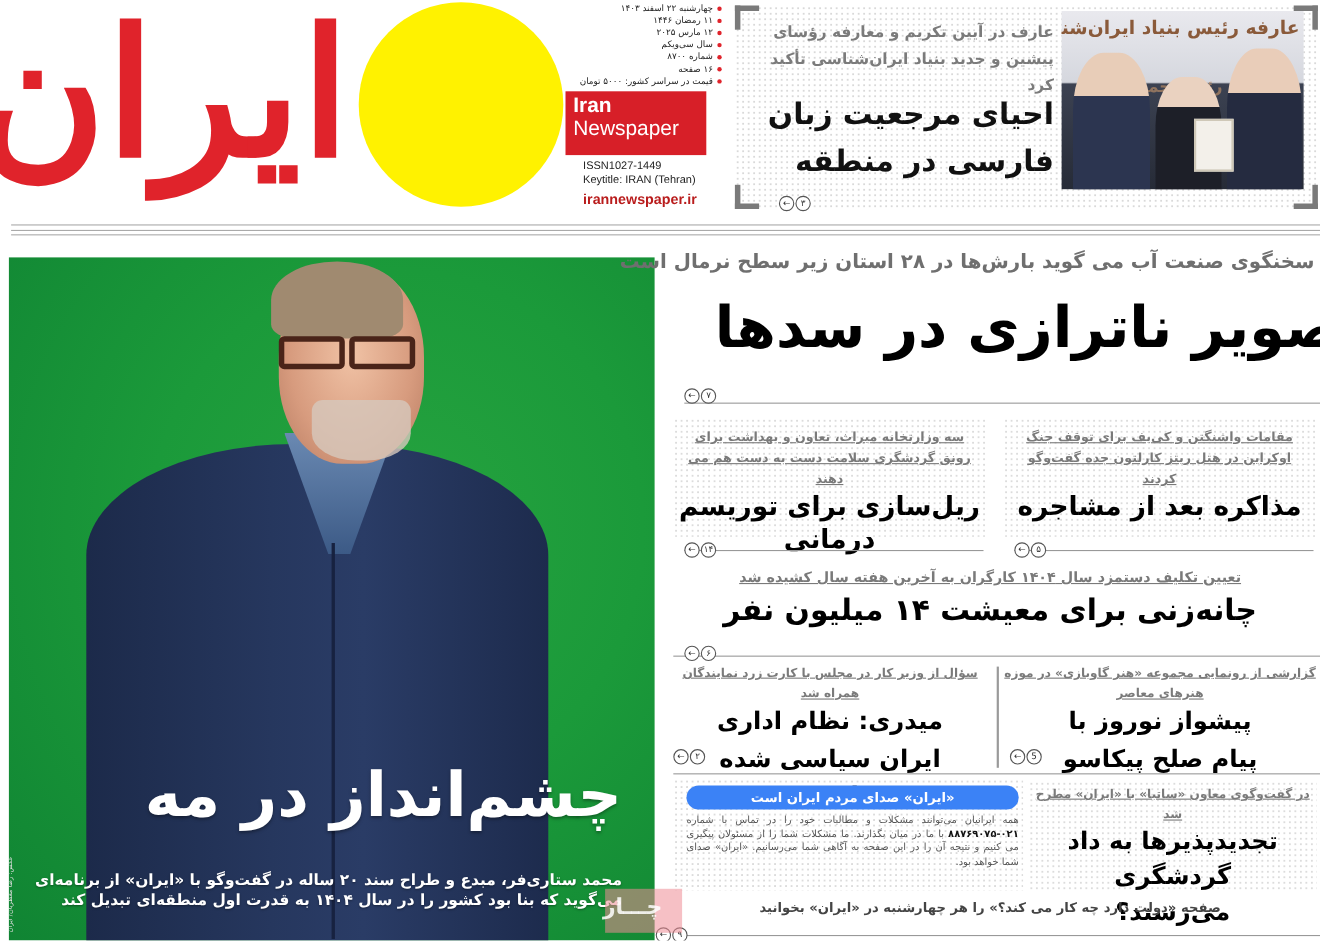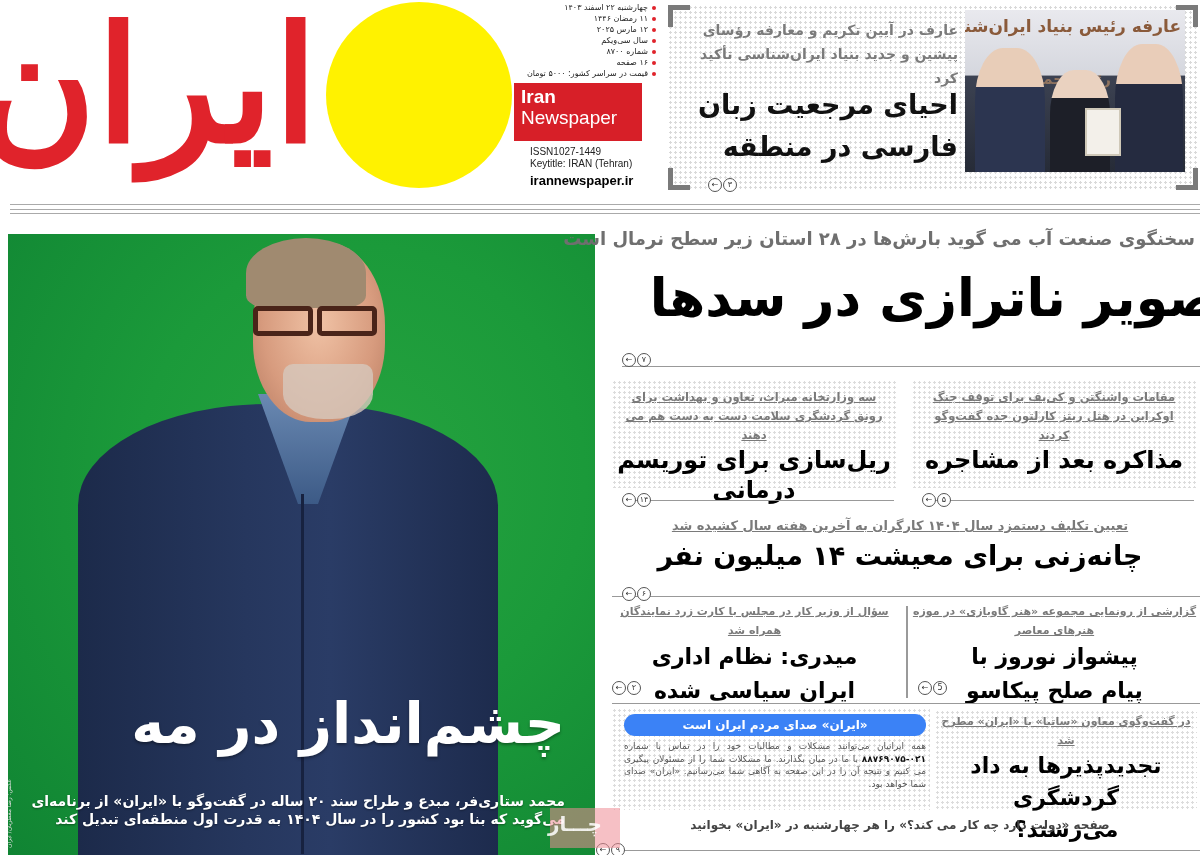--- a/index.html
+++ b/index.html
@@ -22,21 +22,21 @@
   .sun { left: 326px; top: 2px; width: 186px; height: 186px; border-radius: 50%; background: #fff200; }
 
   .issue-info { left: 525px; top: 2px; width: 132px; font-size: 8px; line-height: 11px; color: #222; text-align: right; }
   .issue-info li { list-style: none; position: relative; padding-right: 9px; white-space: nowrap; }
   .issue-info li::before { content: ""; position: absolute; right: 1px; top: 4px; width: 4px; height: 4px; border-radius: 50%; background: #e0232b; }
 
   .brand-box { left: 514px; top: 83px; width: 128px; height: 58px; background: #d71f28; color: #fff; direction: ltr; text-align: left; padding: 4px 7px; font-family: "Liberation Sans", sans-serif; }
   .brand-box .b1 { font-size: 19px; font-weight: bold; line-height: 20px; }
   .brand-box .b2 { font-size: 19px; line-height: 22px; }
   .issn { left: 530px; top: 146px; width: 130px; direction: ltr; text-align: left; font-family: "Liberation Sans", sans-serif; font-size: 10px; line-height: 12px; color: #222; }
-  .site { left: 530px; top: 173px; direction: ltr; font-family: "Liberation Sans", sans-serif; font-size: 13px; font-weight: bold; color: #000000; }
+  .site { left: 530px; top: 173px; direction: ltr; font-family: "Liberation Sans", sans-serif; font-size: 13px; font-weight: bold; color: #b91c1c; }
 
   
   .top-box { left: 668px; top: 5px; width: 530px; height: 185px;
     background-image: radial-gradient(#d9d9d9 1px, transparent 1.2px); background-size: 5px 5px; }
   .corner { position: absolute; width: 22px; height: 22px; border-color: #7a7a7a; border-style: solid; }
   .corner.tl { left: 0; top: 0; border-width: 5px 0 0 5px; }
   .corner.bl { left: 0; bottom: 0; border-width: 0 0 5px 5px; }
   .corner.tr { right: 0; top: 0; border-width: 5px 5px 0 0; }
   .corner.br { right: 0; bottom: 0; border-width: 0 5px 5px 0; }
   .top-photo { left: 965px; top: 10px; width: 220px; height: 162px;

